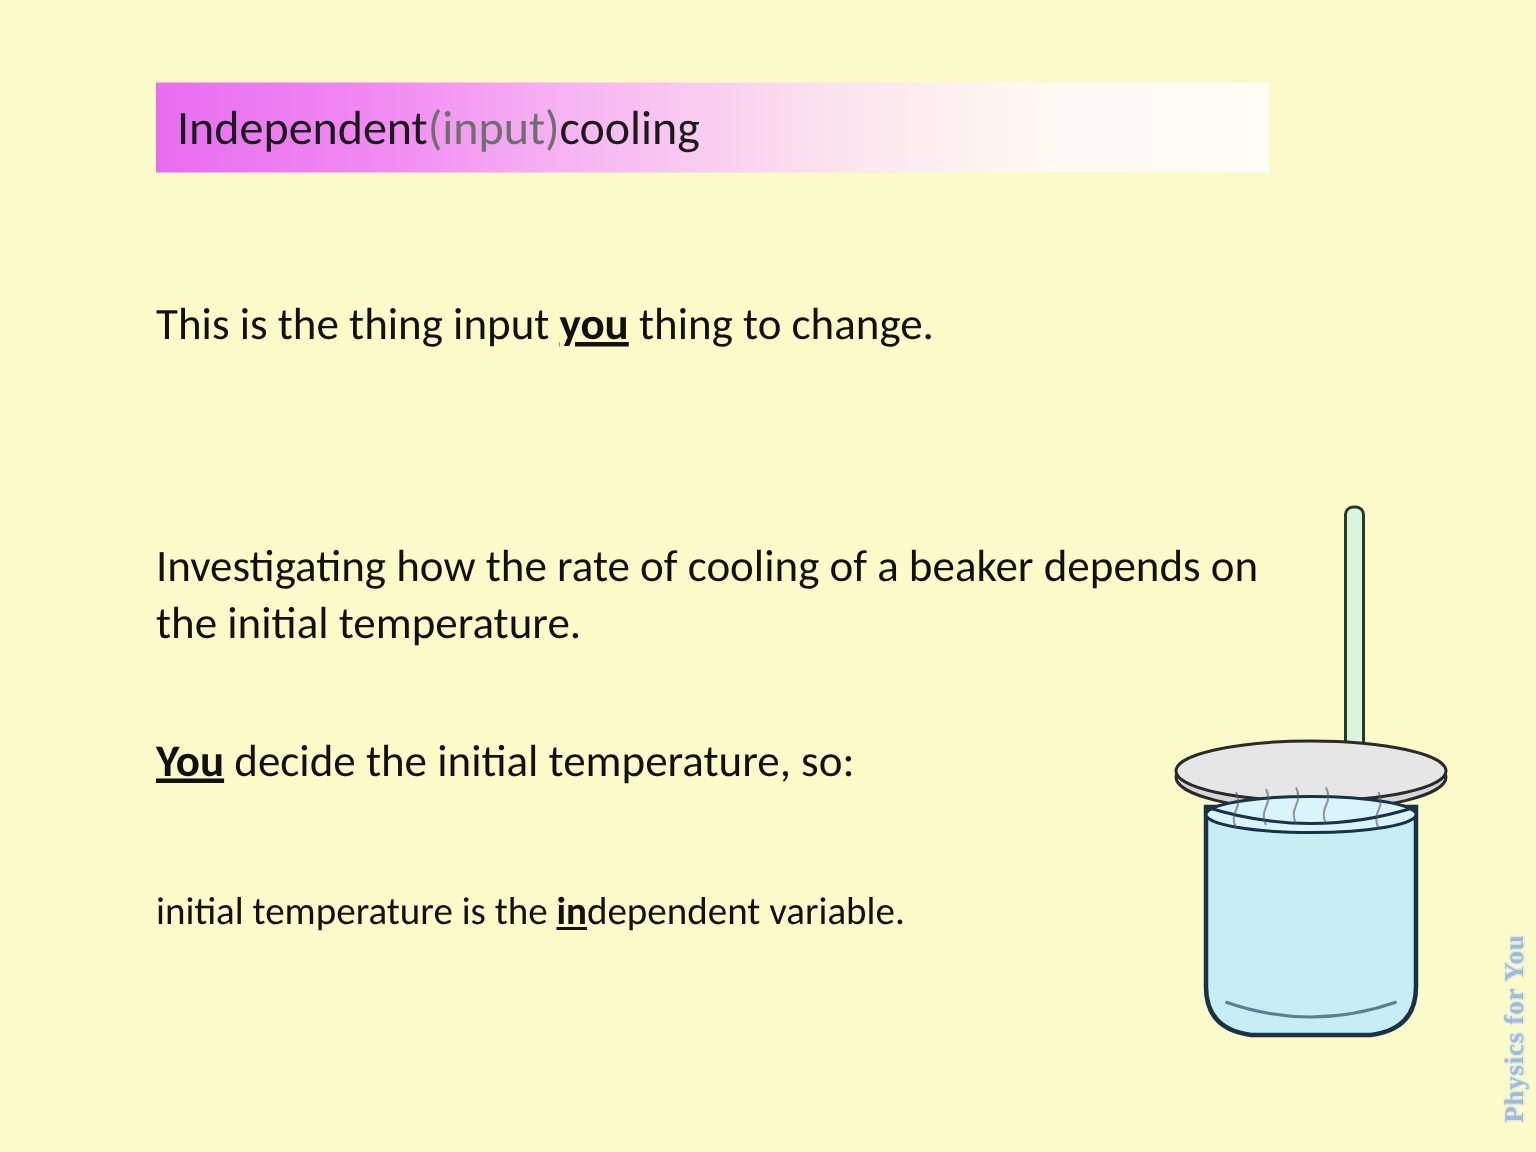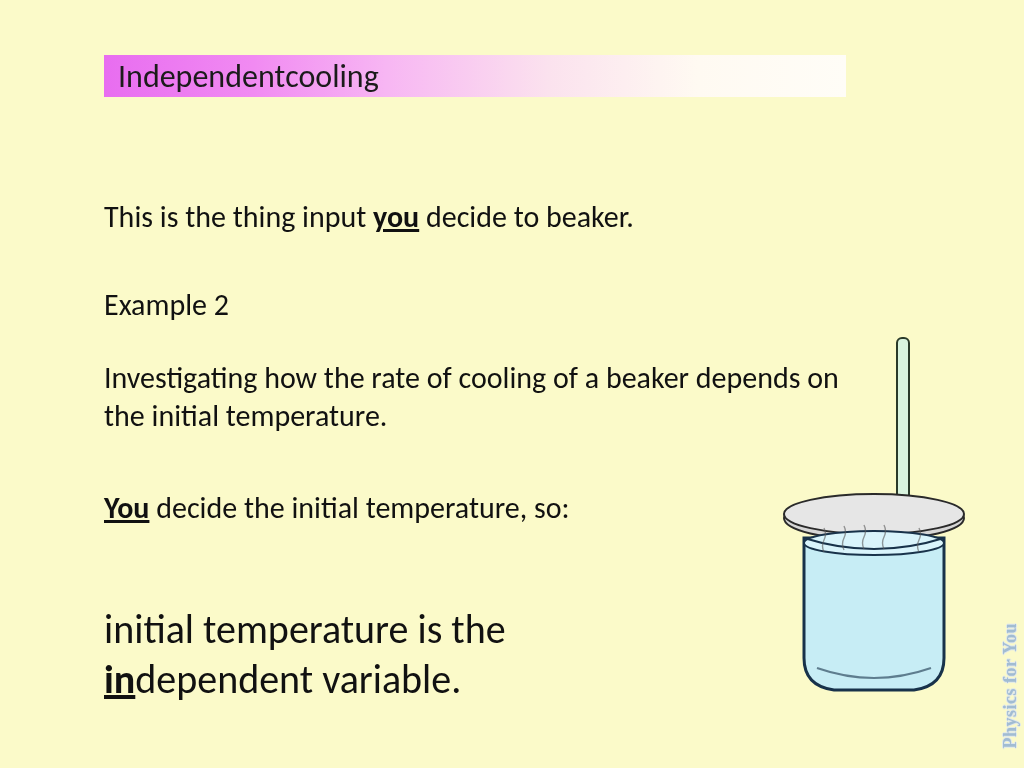--- a/index.html
+++ b/index.html
@@ -18,21 +18,21 @@
     position: absolute;
     inset: 0;
   }
 
   
   .title-bar {
     position: absolute;
     left: 104px;
     top: 55px;
     width: 742px;
-    height: 42px;
+    height: 60px;
     background: linear-gradient(90deg,
        #e86df0 0%,
        #f18af2 20%,
        #f7b6f3 38%,
        #fbe2ee 60%,
        #fffaf2 80%,
        #fffdf7 100%);
     padding: 6px 14px;
     box-sizing: border-box;
     display: flex;
@@ -47,21 +47,21 @@
   .body-text {
     position: absolute;
     color: #111;
     line-height: 1.25;
   }
 
   #line1 { left: 104px; top: 168px; font-size: 30px; }
   #line2 { left: 104px; top: 256px; font-size: 30px; }
   #line3 { left: 104px; top: 329px; font-size: 30px; width: 780px; }
   #line4 { left: 104px; top: 459px; font-size: 30px; width: 560px; }
-  #line5 { left: 104px; top: 565px; font-size: 40px; width: 560px; }
+  #line5 { left: 104px; top: 565px; font-size: 26px; width: 560px; }
 
   .u { text-decoration: underline; font-weight: bold; }
 
   
   .watermark {
     position: absolute;
     right: 3px;
     bottom: 145px;
     transform: rotate(-90deg);
     transform-origin: bottom right;
@@ -89,28 +89,28 @@
     pointer-events: none;
   }
 </style>
 </head>
 <body>
 
 <div class="slide">
 
   <div class="title-bar">
     <span>Independent </span>
+    <span class="dim">(input)</span>
     <span> cooling</span>
   </div>
 
   <p id="line1" class="body-text">
-    <span>This is the thing input </span><span class="u">you</span><span> decide to beaker.</span>
+    <span>This is the thing input </span><span class="u">you</span><span> thing to change.</span>
   </p>
 
-  <p id="line2" class="body-text">Example 2</p>
 
   <p id="line4" class="body-text">
     <span class="u">You</span><span> decide the initial temperature, so:</span>
   </p>
 
   <p id="line3" class="body-text">Investigating how the rate of cooling of a beaker depends on the initial temperature.</p>
 
   <p id="line5" class="body-text">
     <span>initial temperature is the </span><span class="u">in</span><span>dependent variable.</span>
   </p>

